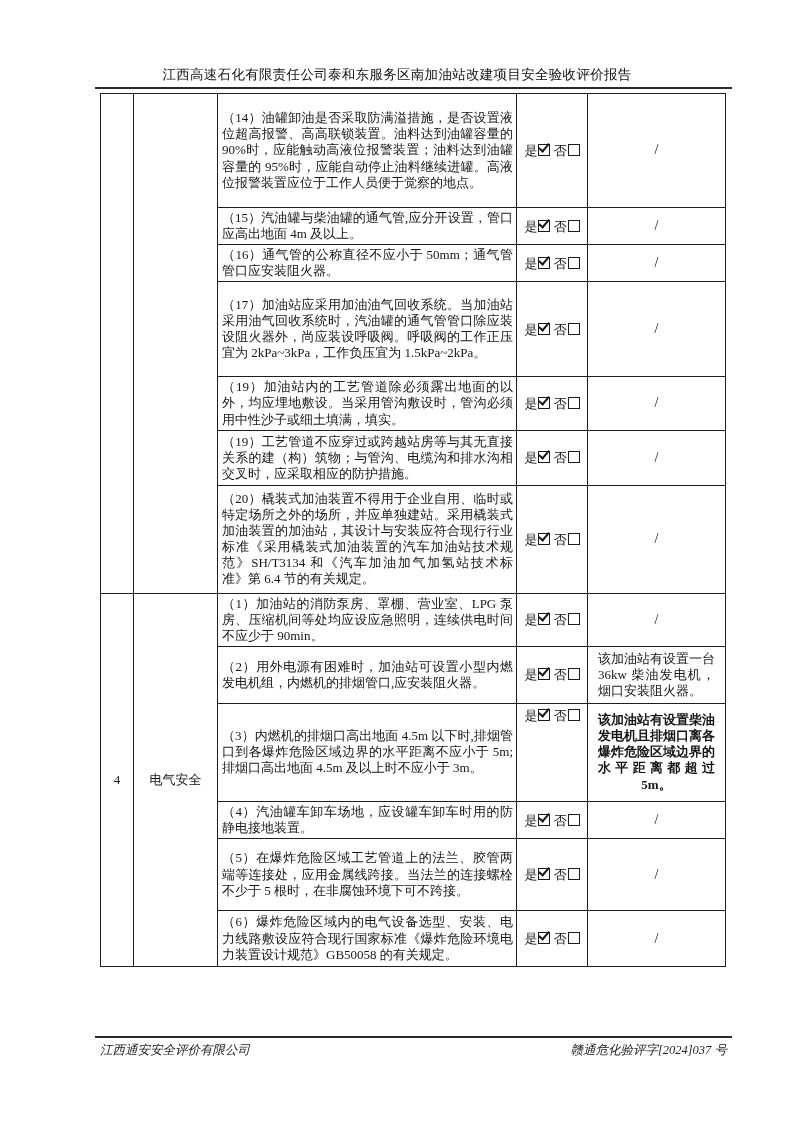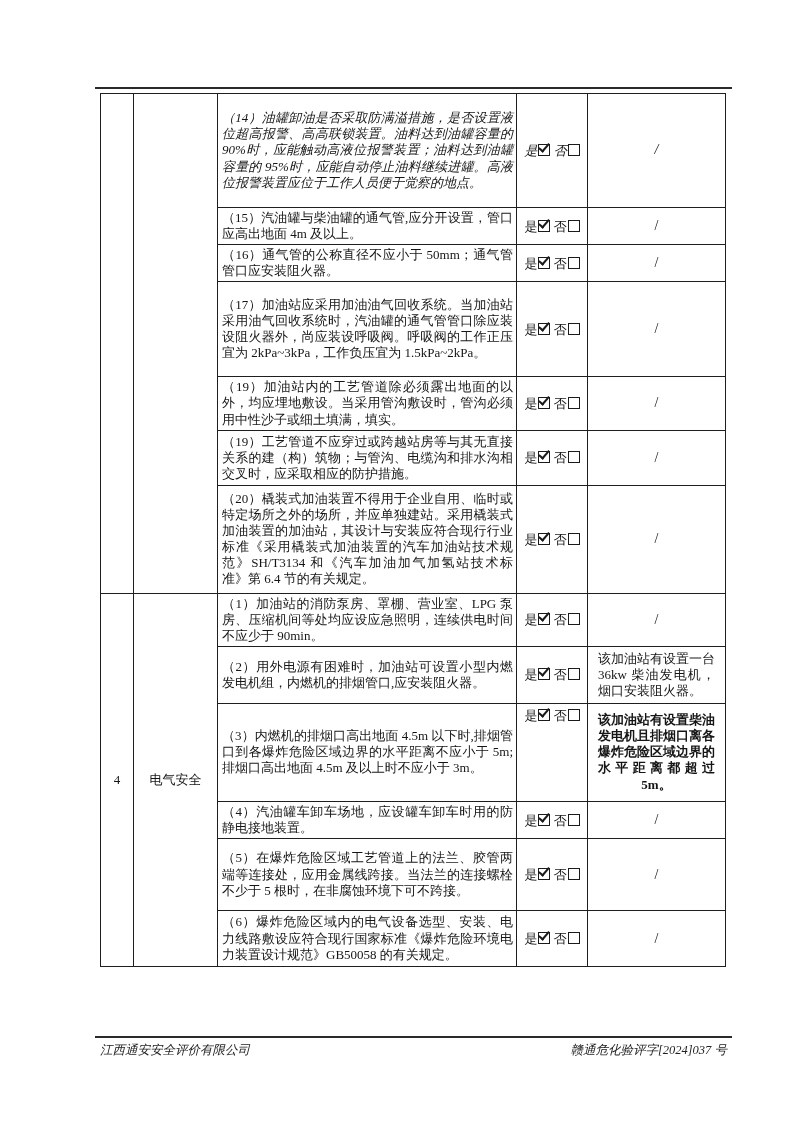--- a/index.html
+++ b/index.html
@@ -73,32 +73,33 @@
   .footer-row{
     position:absolute;left:100px;top:1042px;width:627px;
     display:flex;justify-content:space-between;
     font-size:12.5px;color:#222;font-style:italic;
   }
 </style>
 </head>
 <body>
 
 <div class="page">
+  <div class="page-title">江西高速石化有限责任公司泰和东服务区南加油站改建项目安全验收评价报告</div>
   <div class="title-rule"></div>
 
   <table class="report-table">
     <colgroup>
       <col style="width:33px">
       <col style="width:84px">
       <col style="width:299px">
       <col style="width:71px">
       <col style="width:138px">
     </colgroup>
     <tbody id="table-body">
-        <tr style="height: 114px; font-style: italic;">
+        <tr style="height: 114px;">
     <td class="serial-cell" rowspan="7"></td>
           <td class="category-cell" rowspan="7"></td>
           <td class="item-cell">（14）油罐卸油是否采取防满溢措施，是否设置液位超高报警、高高联锁装置。油料达到油罐容量的 90%时，应能触动高液位报警装置；油料达到油罐容量的 95%时，应能自动停止油料继续进罐。高液位报警装置应位于工作人员便于觉察的地点。</td>
     <td class="checkbox-cell">
       <span class="cb-wrap">
         <span class="cb-line"><span>是</span><span class="cb checked"></span></span>
         <span class="cb-line"><span>否</span><span class="cb"></span></span>
       </span>
     </td>
     <td class="remark-cell slash">/</td>

